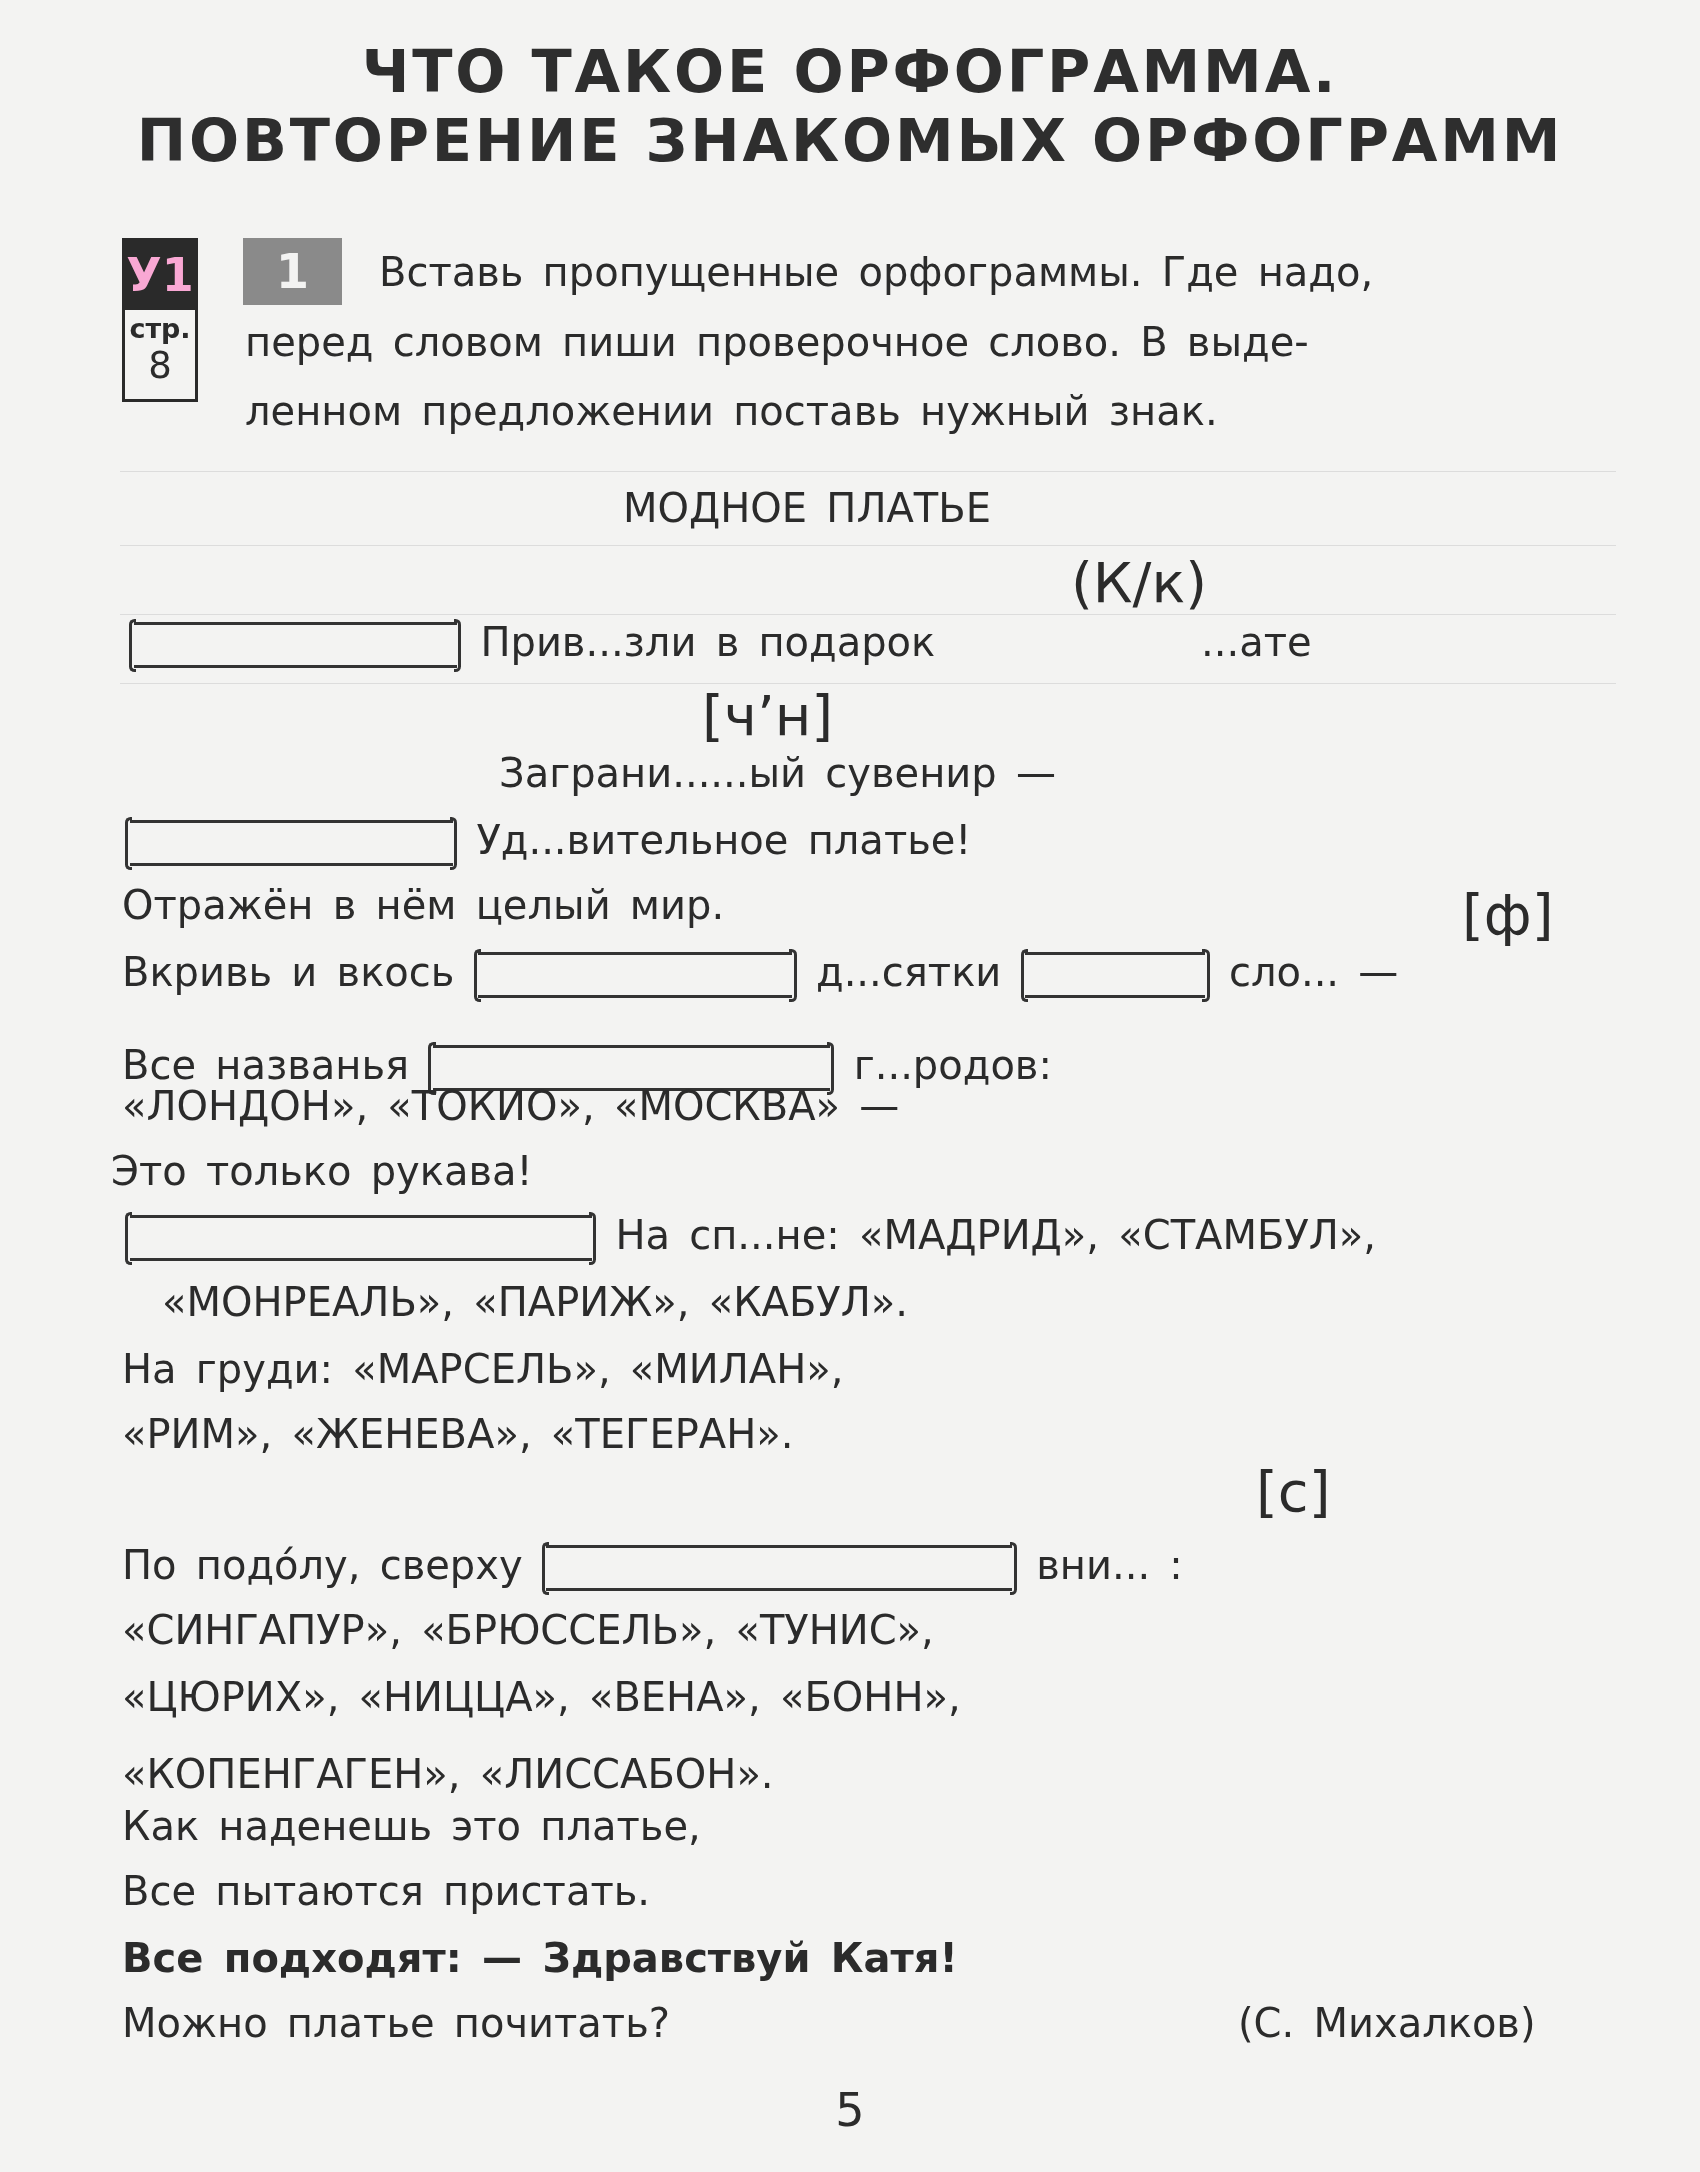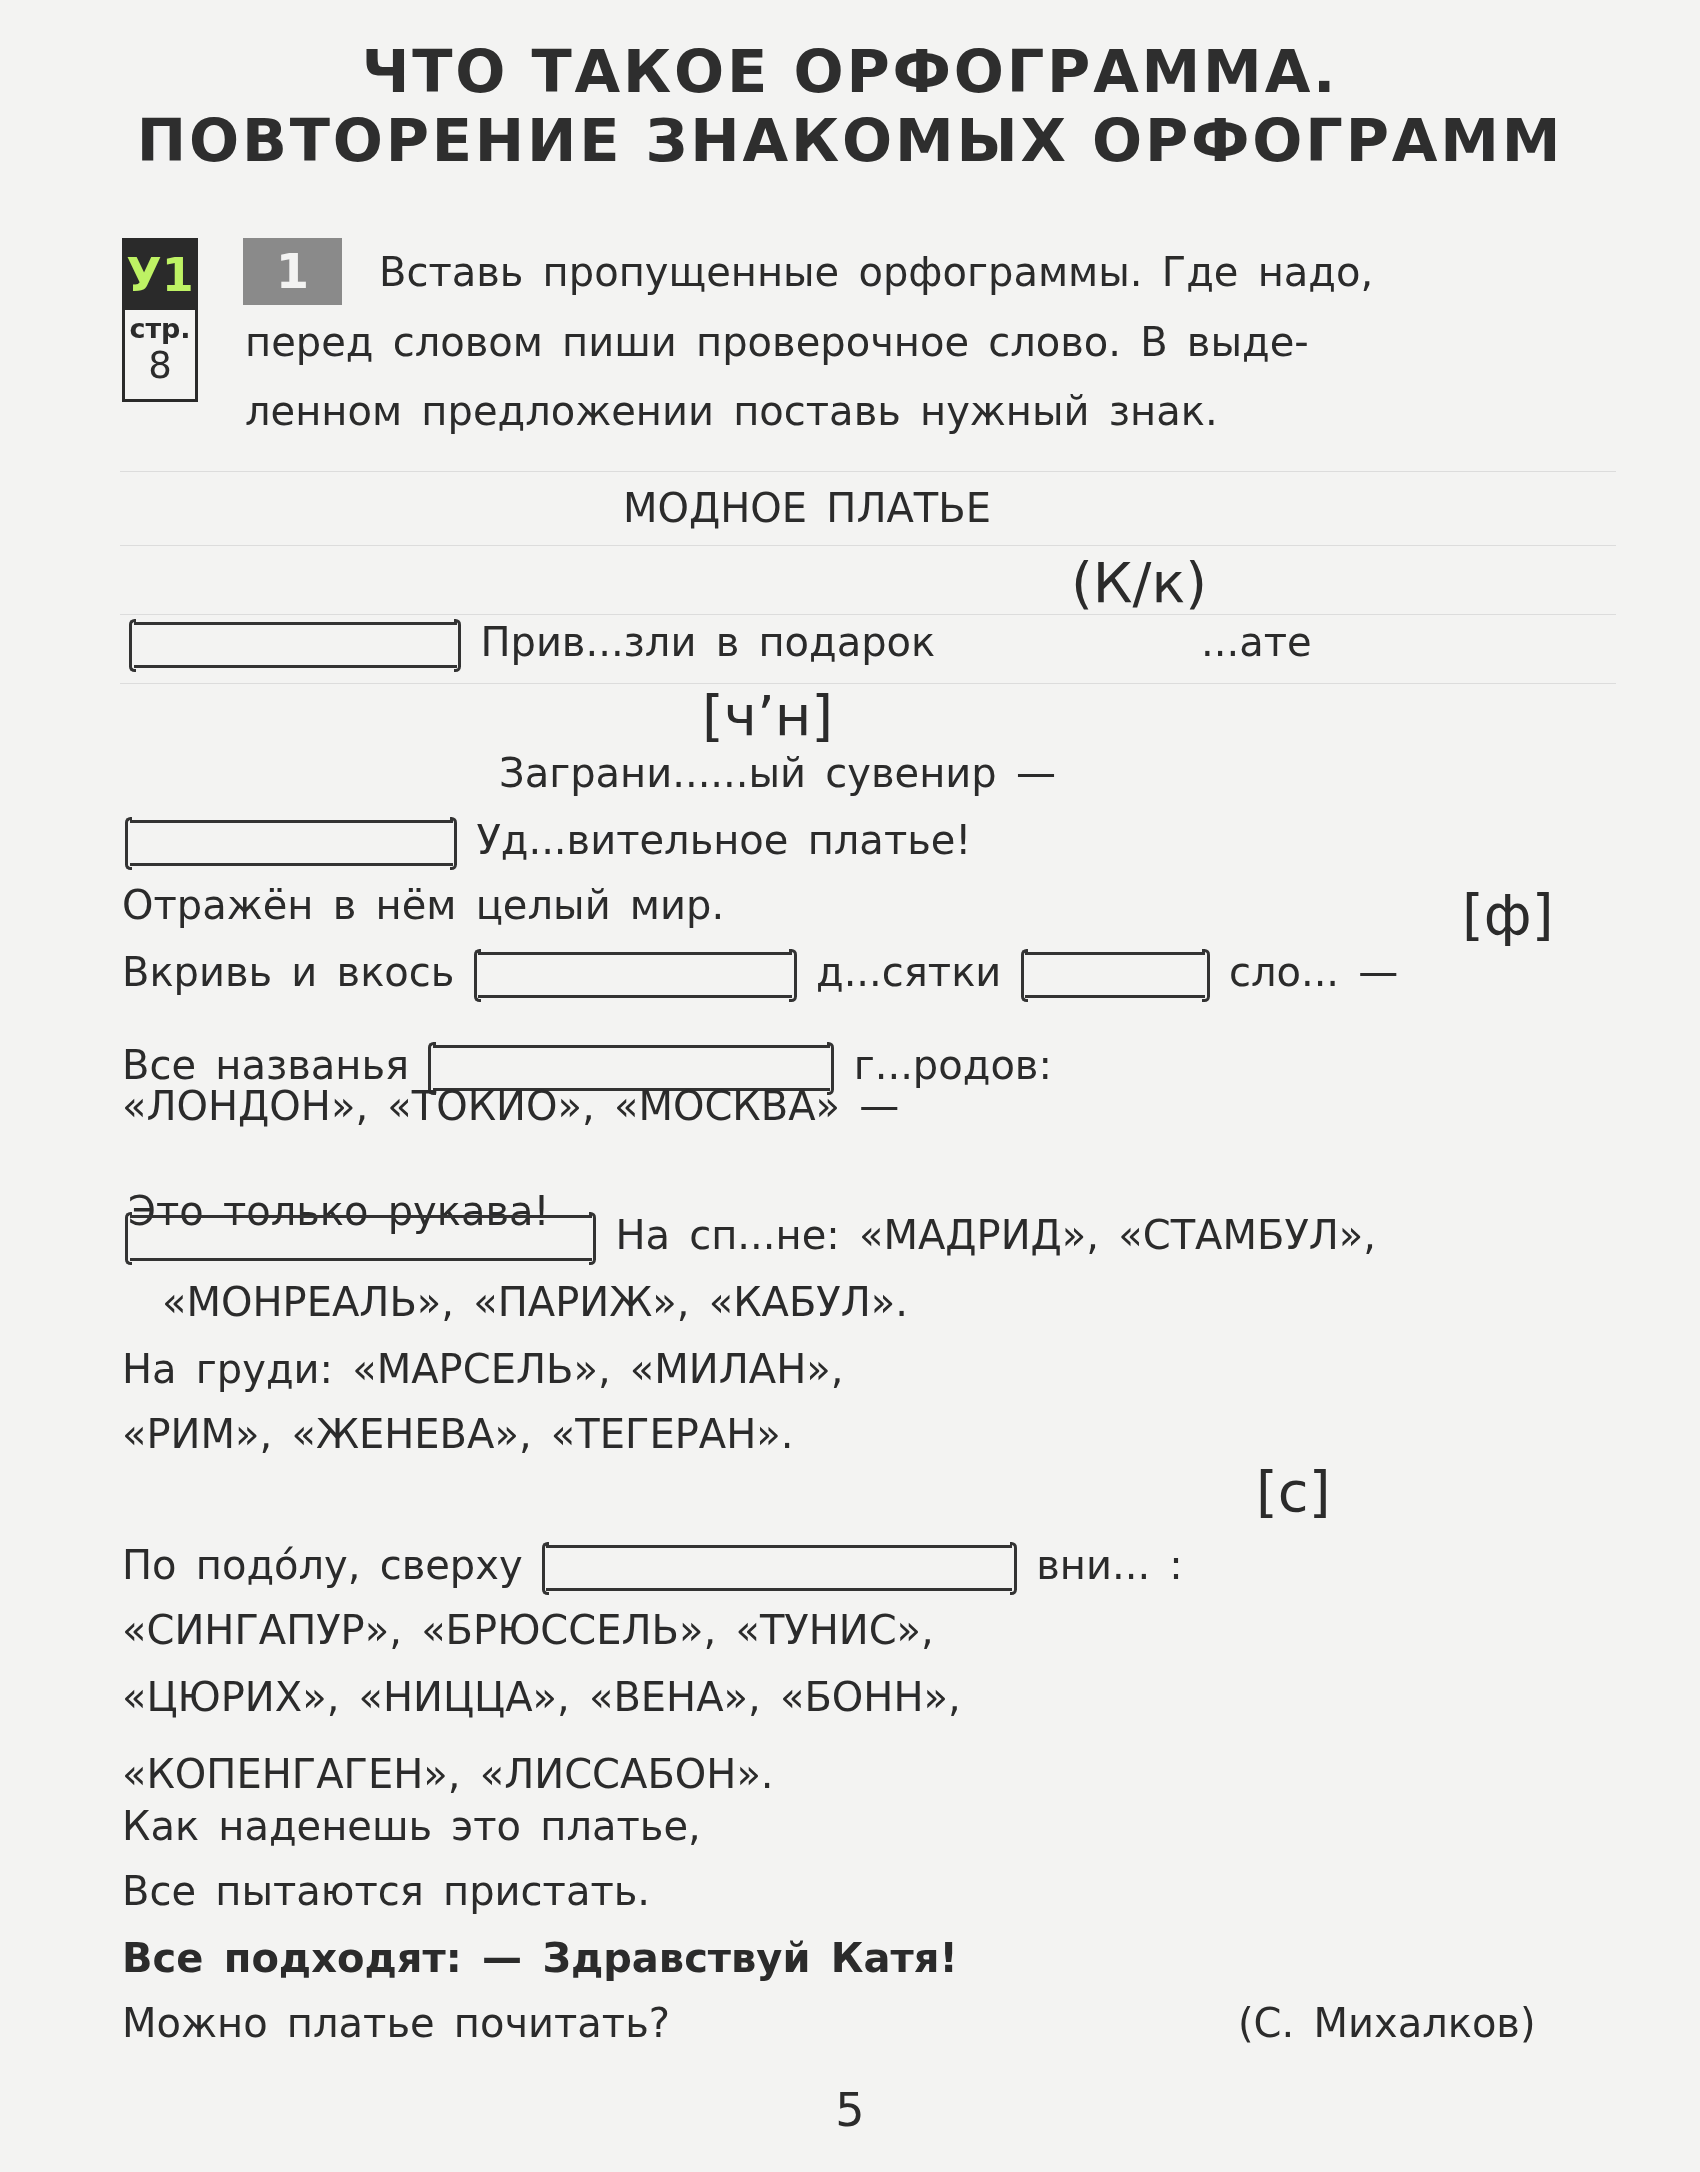--- a/index.html
+++ b/index.html
@@ -16,21 +16,21 @@
     font-weight: bold; font-size: 59px; letter-spacing: 2.8px; color: #2e2e2e;
   }
   .line {
     position: absolute; font-size: 40px; white-space: nowrap; word-spacing: 6.5px;
   }
   .badge-u {
     position: absolute; left: 122px; top: 238px; width: 76px; height: 164px;
     border: 3.2px solid #2a2a2a; box-sizing: border-box; background: #f3f3f2;
   }
   .badge-u .top {
-    background: #2a2a2a; color: #bef264; height: 69px;
+    background: #2a2a2a; color: #f9a8d4; height: 69px;
     font-weight: bold; font-size: 46px; text-align: center; line-height: 69px;
   }
   .badge-u .str { font-weight: bold; font-size: 27px; text-align: center; line-height: 32px; margin-top: 2.8px; }
   .badge-u .num { font-size: 37px; text-align: center; line-height: 42px; }
   .badge-task {
     position: absolute; left: 243px; top: 238px; width: 99px; height: 67px;
     background: #8a8a8a; color: #f3f3f2; font-weight: bold; font-size: 48px;
     text-align: center; line-height: 67px;
   }
   .box {
@@ -106,21 +106,21 @@
     <span>сло... —</span>
   </div>
 
   <div class="line" style="left:122px; top:1042px;">
     <span>Все названья</span>
     <span class="box" style="width:397px"></span>
     <span>г...родов:</span>
   </div>
 
   <div class="line" style="left:122px; top:1083px;">«ЛОНДОН», «ТОКИО», «МОСКВА» —</div>
-  <div class="line" style="left:128px; top:1148px;margin-top:40px;">Это только рукава!</div>
+  <div class="line" style="left:111px; top:1148px;">Это только рукава!</div>
 
   <div class="line" style="left:125px; top:1212px;">
     <span class="box" style="width:462px"></span>
     <span>На сп...не: «МАДРИД», «СТАМБУЛ»,</span>
   </div>
 
   <div class="line" style="left:122px; top:1279px;margin-left:40px;">«МОНРЕАЛЬ», «ПАРИЖ», «КАБУЛ».</div>
   <div class="line" style="left:122px; top:1346px;">На груди: «МАРСЕЛЬ», «МИЛАН»,</div>
   <div class="line" style="left:122px; top:1411px;text-align:center;">«РИМ», «ЖЕНЕВА», «ТЕГЕРАН».</div>
 

